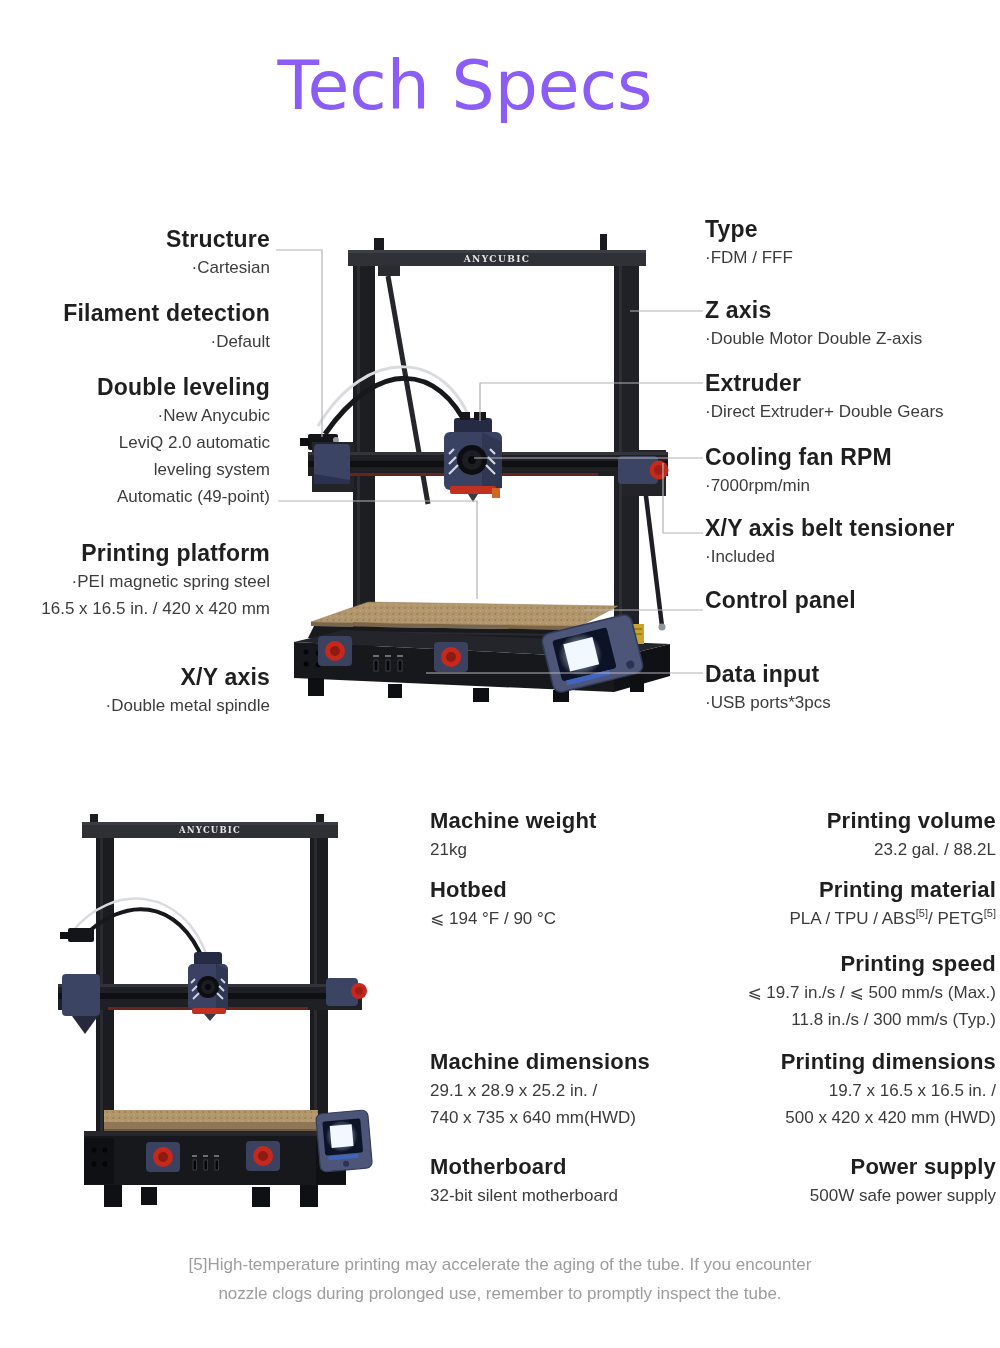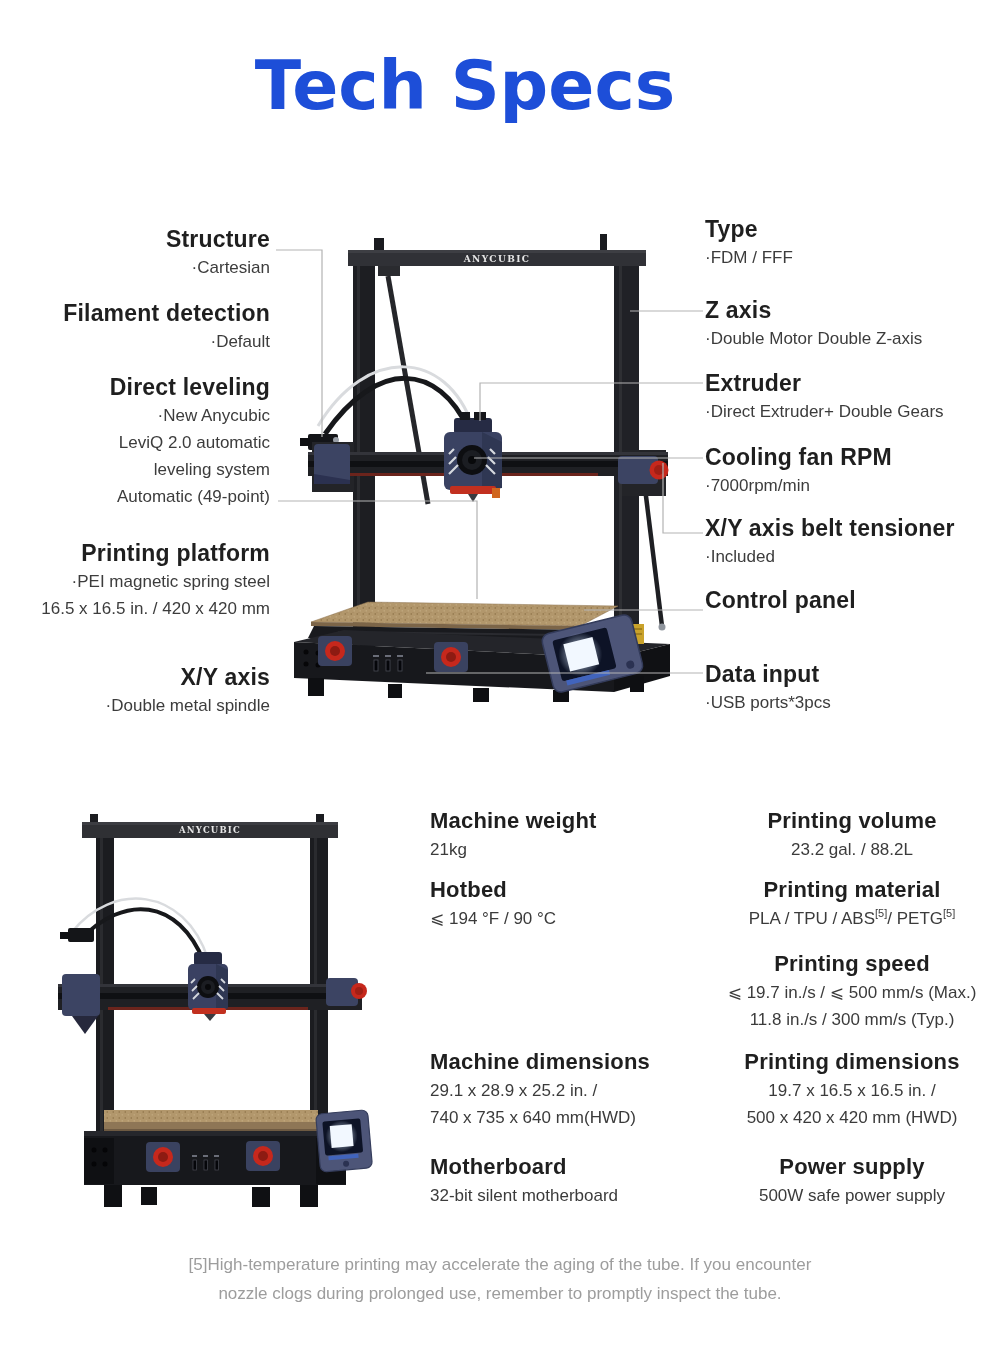--- a/index.html
+++ b/index.html
@@ -3,33 +3,33 @@
 <meta charset="utf-8">
 <style>
   html,body{margin:0;padding:0;background:#ffffff;}
   #page{
     position:relative;width:1000px;height:1348px;background:#ffffff;overflow:hidden;
     font-family:"Liberation Sans","DejaVu Sans",sans-serif;color:#1d1d1d;
   }
   #page-title{
     position:absolute;top:52px;left:0;width:930px;text-align:center;
     font-family:"DejaVu Sans","Liberation Sans",sans-serif;
-    font-size:68px;font-weight:700;color:#1d4ed8;line-height:1;
+    font-size:68px;font-weight:400;color:#8b5cf6;line-height:1;
   }
   .spec{position:absolute;z-index:3;}
   .spec .label{
     font-size:23px;font-weight:700;color:#1f1f1f;line-height:30px;letter-spacing:.2px;
     font-family:"Liberation Sans","DejaVu Sans",sans-serif;
   }
   .spec .val{font-size:17px;color:#3c3c3c;line-height:27px;font-weight:400;}
   .spec .val:first-of-type{margin-top:5px;}
   .left-col{left:0;width:270px;text-align:right;}
   .right-col{left:705px;width:292px;text-align:left;}
   .bot-col1{left:430px;width:276px;text-align:left;}
-  .bot-col2{left:708px;width:288px;text-align:center;}
+  .bot-col2{left:708px;width:288px;text-align:right;}
   .bot .label{font-size:22px;}
   .bot .val{color:#3b3b3b;}
   sup{font-size:11px;line-height:0;}
   #footnote{
     position:absolute;top:1250px;left:0;width:1000px;text-align:center;z-index:3;
     color:#9d9d9d;font-size:17px;line-height:29px;
   }
   .printer{position:absolute;z-index:1;}
   #callouts{position:absolute;left:0;top:0;z-index:2;pointer-events:none;}
   .callout{stroke:#b3b3b3;stroke-width:1.2;fill:none;}
@@ -291,21 +291,21 @@
 
   <div class="spec left-col" style="top:224px">
     <div class="label">Structure</div>
     <div class="val">·Cartesian</div>
   </div>
   <div class="spec left-col" style="top:298px">
     <div class="label">Filament detection</div>
     <div class="val">·Default</div>
   </div>
   <div class="spec left-col" style="top:372px">
-    <div class="label">Direct leveling</div>
+    <div class="label">Double leveling</div>
     <div class="val">·New Anycubic</div>
     <div class="val">LeviQ 2.0 automatic</div>
     <div class="val">leveling system</div>
     <div class="val">Automatic (49-point)</div>
   </div>
   <div class="spec left-col" style="top:538px">
     <div class="label">Printing platform</div>
     <div class="val">·PEI magnetic spring steel</div>
     <div class="val">16.5 x 16.5 in. / 420 x 420 mm</div>
   </div>

